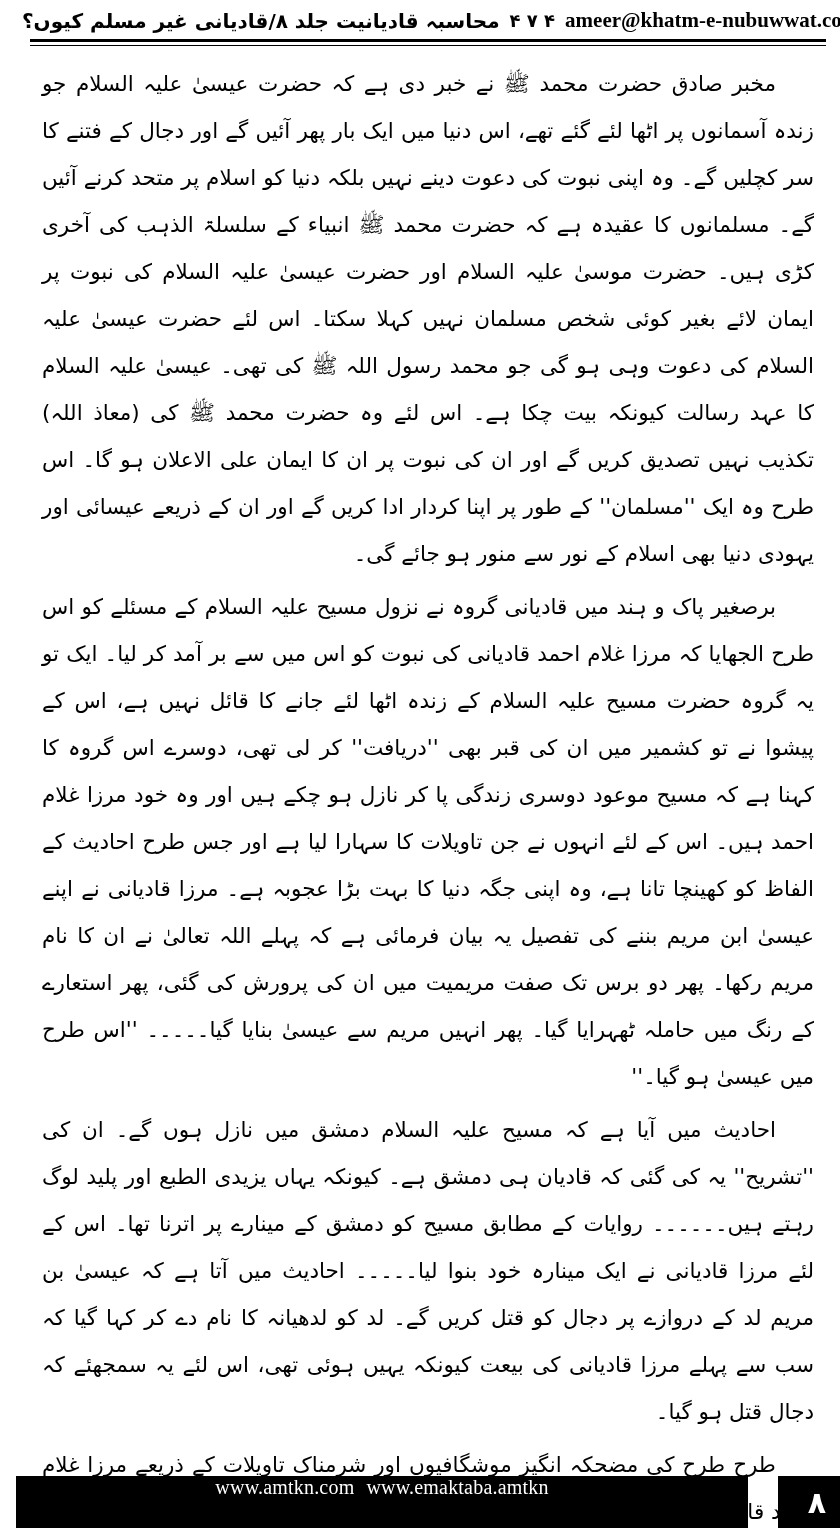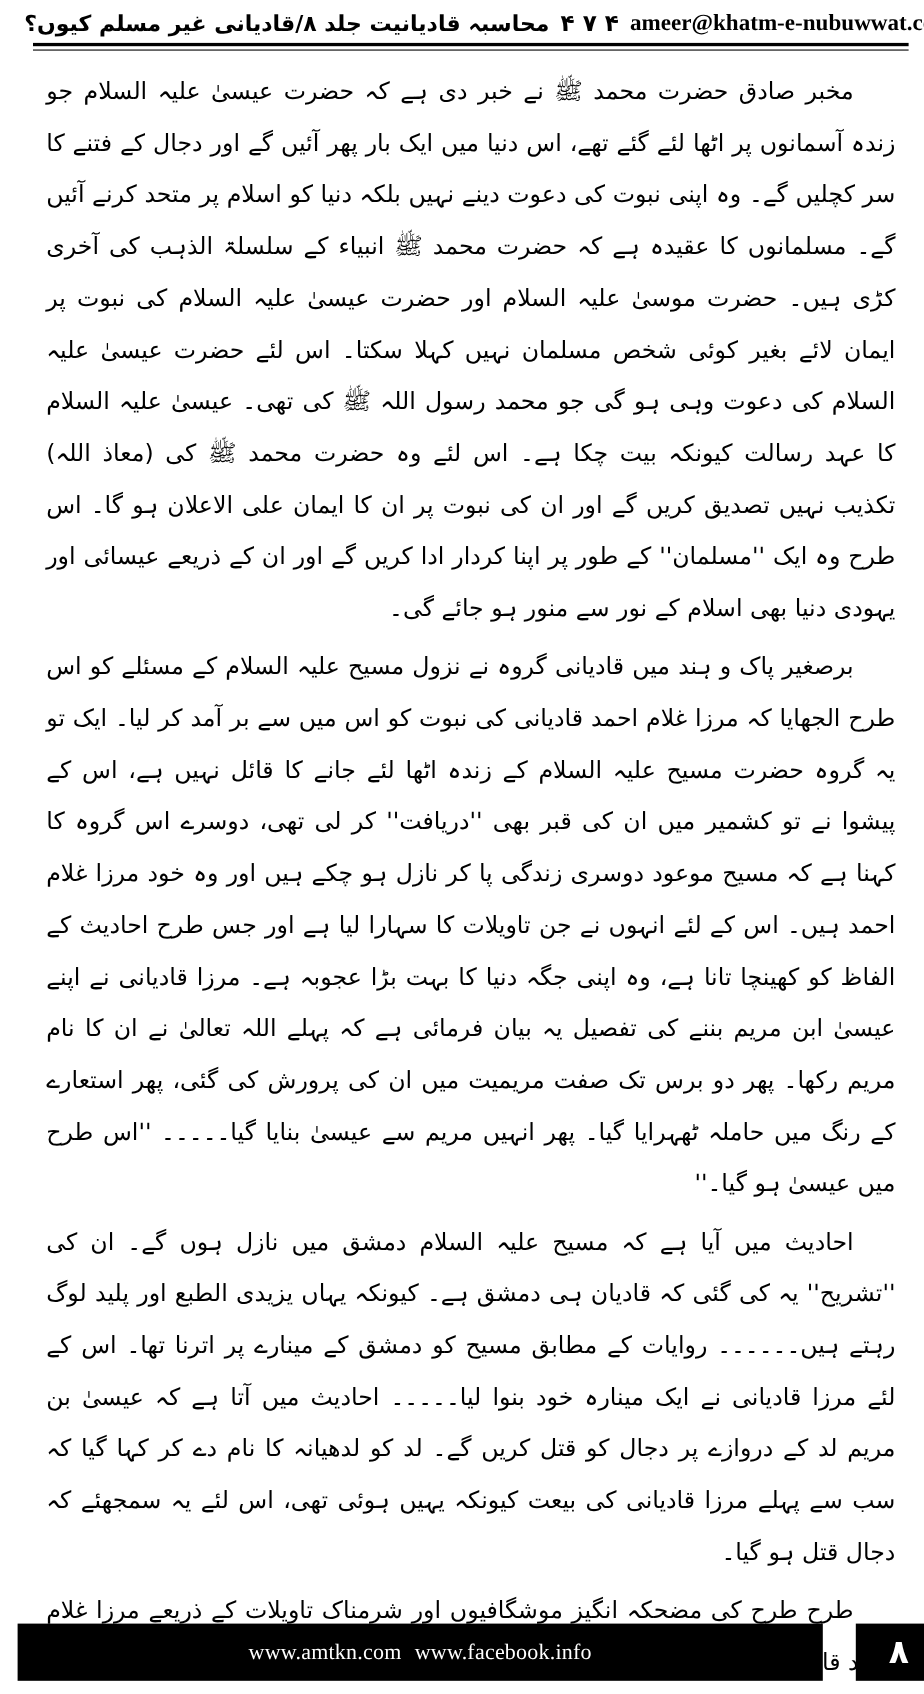--- a/index.html
+++ b/index.html
@@ -37,21 +37,21 @@
   }
   .header-right {
     font-size: 20px;
     font-weight: bold;
     white-space: nowrap;
     letter-spacing: 0px;
     direction: rtl;
     font-family: "DejaVu Sans", sans-serif;
   }
   .header-center {
-    font-size: 21px;
+    font-size: 18px;
     font-weight: bold;
     direction: rtl;
     white-space: nowrap;
     padding: 0 10px;
   }
   .header-left {
     font-size: 21px;
     font-weight: bold;
     direction: ltr;
     white-space: nowrap;
@@ -110,21 +110,21 @@
     justify-content: center;
     font-size: 30px;
     font-weight: bold;
     margin: 10px 0 12px 8px;
   }
   .footer-bar {
     flex: 1;
     background: #000;
     color: #fff;
     display: flex;
-    align-items: center;
+    align-items: flex-start;
     justify-content: center;
     margin: 10px 22px 12px 0;
     font-family: "Liberation Serif", serif;
     font-size: 20px;
     letter-spacing: 0.2px;
     direction: ltr;
   }
   .footer-bar span { padding: 0 6px; }
 </style>
 </head>
@@ -144,17 +144,17 @@
     <p class="para indent">مخبر صادق حضرت محمد ﷺ نے خبر دی ہے کہ حضرت عیسیٰ علیہ السلام جو زندہ آسمانوں پر اٹھا لئے گئے تھے، اس دنیا میں ایک بار پھر آئیں گے اور دجال کے فتنے کا سر کچلیں گے۔ وہ اپنی نبوت کی دعوت دینے نہیں بلکہ دنیا کو اسلام پر متحد کرنے آئیں گے۔ مسلمانوں کا عقیدہ ہے کہ حضرت محمد ﷺ انبیاء کے سلسلۃ الذہب کی آخری کڑی ہیں۔ حضرت موسیٰ علیہ السلام اور حضرت عیسیٰ علیہ السلام کی نبوت پر ایمان لائے بغیر کوئی شخص مسلمان نہیں کہلا سکتا۔ اس لئے حضرت عیسیٰ علیہ السلام کی دعوت وہی ہو گی جو محمد رسول اللہ ﷺ کی تھی۔ عیسیٰ علیہ السلام کا عہد رسالت کیونکہ بیت چکا ہے۔ اس لئے وہ حضرت محمد ﷺ کی (معاذ اللہ) تکذیب نہیں تصدیق کریں گے اور ان کی نبوت پر ان کا ایمان علی الاعلان ہو گا۔ اس طرح وہ ایک ''مسلمان'' کے طور پر اپنا کردار ادا کریں گے اور ان کے ذریعے عیسائی اور یہودی دنیا بھی اسلام کے نور سے منور ہو جائے گی۔</p>
     <p class="para indent">برصغیر پاک و ہند میں قادیانی گروہ نے نزول مسیح علیہ السلام کے مسئلے کو اس طرح الجھایا کہ مرزا غلام احمد قادیانی کی نبوت کو اس میں سے بر آمد کر لیا۔ ایک تو یہ گروہ حضرت مسیح علیہ السلام کے زندہ اٹھا لئے جانے کا قائل نہیں ہے، اس کے پیشوا نے تو کشمیر میں ان کی قبر بھی ''دریافت'' کر لی تھی، دوسرے اس گروہ کا کہنا ہے کہ مسیح موعود دوسری زندگی پا کر نازل ہو چکے ہیں اور وہ خود مرزا غلام احمد ہیں۔ اس کے لئے انہوں نے جن تاویلات کا سہارا لیا ہے اور جس طرح احادیث کے الفاظ کو کھینچا تانا ہے، وہ اپنی جگہ دنیا کا بہت بڑا عجوبہ ہے۔ مرزا قادیانی نے اپنے عیسیٰ ابن مریم بننے کی تفصیل یہ بیان فرمائی ہے کہ پہلے اللہ تعالیٰ نے ان کا نام مریم رکھا۔ پھر دو برس تک صفت مریمیت میں ان کی پرورش کی گئی، پھر استعارے کے رنگ میں حاملہ ٹھہرایا گیا۔ پھر انہیں مریم سے عیسیٰ بنایا گیا۔۔۔۔۔ ''اس طرح میں عیسیٰ ہو گیا۔''</p>
     <p class="para indent">احادیث میں آیا ہے کہ مسیح علیہ السلام دمشق میں نازل ہوں گے۔ ان کی ''تشریح'' یہ کی گئی کہ قادیان ہی دمشق ہے۔ کیونکہ یہاں یزیدی الطبع اور پلید لوگ رہتے ہیں۔۔۔۔۔۔ روایات کے مطابق مسیح کو دمشق کے مینارے پر اترنا تھا۔ اس کے لئے مرزا قادیانی نے ایک مینارہ خود بنوا لیا۔۔۔۔۔ احادیث میں آتا ہے کہ عیسیٰ بن مریم لد کے دروازے پر دجال کو قتل کریں گے۔ لد کو لدھیانہ کا نام دے کر کہا گیا کہ سب سے پہلے مرزا قادیانی کی بیعت کیونکہ یہیں ہوئی تھی، اس لئے یہ سمجھئے کہ دجال قتل ہو گیا۔</p>
     <p class="para indent">طرح طرح کی مضحکہ انگیز موشگافیوں اور شرمناک تاویلات کے ذریعے مرزا غلام احمد قادیانی نے ''مسیح موعود'' کا بہروپ بھرنے کی کوشش کی۔۔۔۔۔۔</p>
   </div>
 
   <div class="footer">
     <div class="footer-pageno">۸</div>
     <div class="footer-bar">
       <span>www.amtkn.com</span>
-      <span>www.facebook.info</span>
+      <span>www.emaktaba.amtkn</span>
     </div>
   </div>
 
 </div>
 
 </body></html>

